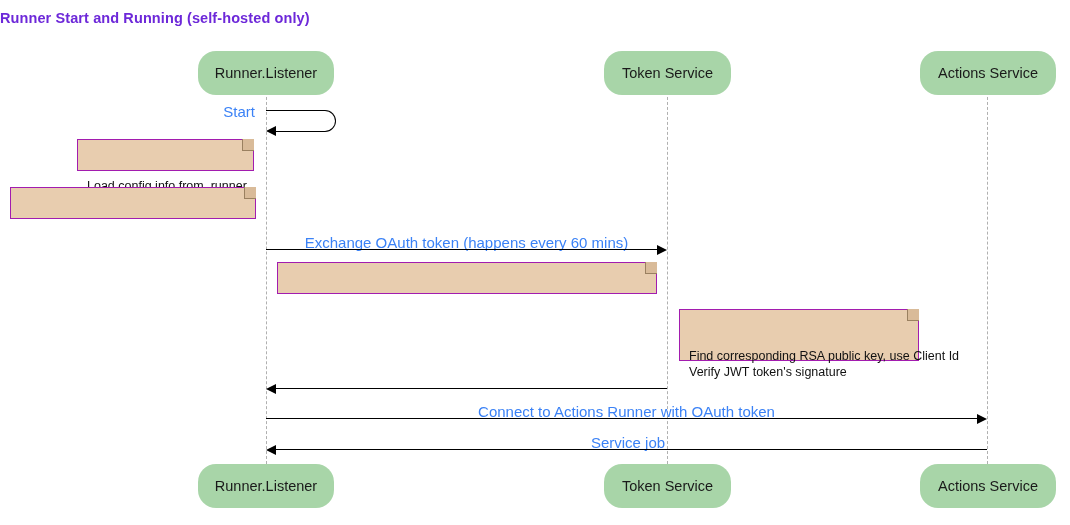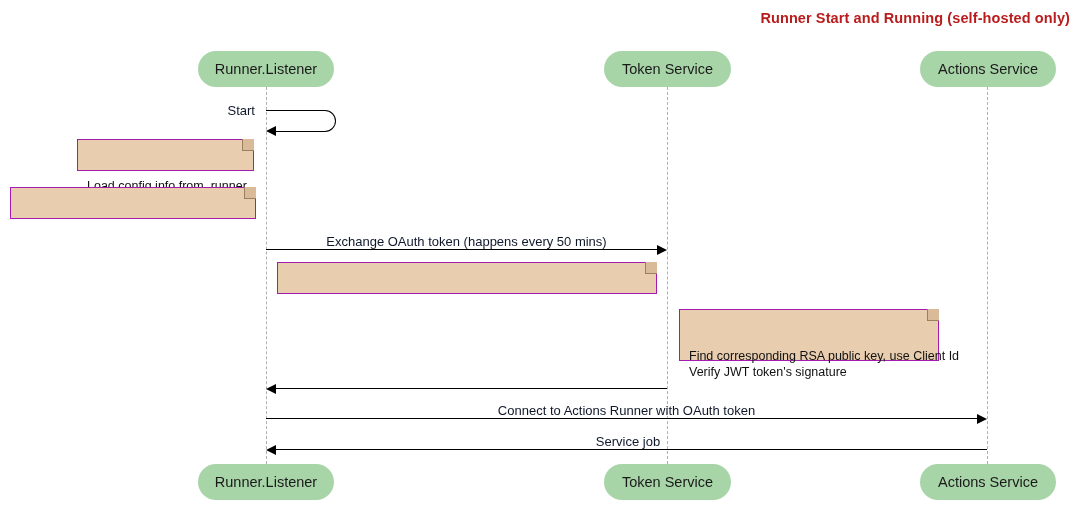--- a/index.html
+++ b/index.html
@@ -18,31 +18,31 @@
     background: #ffffff;
     overflow: hidden;
   }
 
   
   .diagram-title {
     position: absolute;
     left: 0;
     top: 10px;
     width: 1070px;
-    text-align: right;
+    text-align: left;
     font-size: 14.5px;
     font-weight: bold;
-    color: #b91c1c;
+    color: #6d28d9;
     letter-spacing: 0.1px;
   }
 
   
   .participant {
     position: absolute;
-    height: 36px;
+    height: 44px;
     border-radius: 18px;
     background: #a8d5a8;
     display: flex;
     align-items: center;
     justify-content: center;
     font-size: 14.5px;
     color: #1a1a1a;
     box-sizing: border-box;
     white-space: nowrap;
   }
@@ -95,22 +95,22 @@
   .arrow-left {
     position: absolute;
     width: 0;
     height: 0;
     border-top: 5px solid transparent;
     border-bottom: 5px solid transparent;
     border-right: 10px solid #000000;
   }
   .msg-label {
     position: absolute;
-    font-size: 13px;
-    color: #0f172a;
+    font-size: 15px;
+    color: #3b82f6;
     white-space: nowrap;
     text-align: center;
   }
 
   
   .self-loop {
     position: absolute;
   }
   .self-loop-top {
     position: absolute;
@@ -165,29 +165,29 @@
 
   <div class="note" style="left:77px; top:139px; width:177px; height:32px;">
     <span class="note-text">Load config info from .runner</span>
     <span class="fold"></span>
   </div>
 
   <div class="note" style="left:10px; top:187px; width:246px; height:32px;">
     <span class="fold"></span>
   </div>
 
-  <div class="msg-label" style="left:266px; top:234px; width:401px;">Exchange OAuth token (happens every 50 mins)</div>
+  <div class="msg-label" style="left:266px; top:234px; width:401px;">Exchange OAuth token (happens every 60 mins)</div>
   <div class="msg-line" style="left:266px; top:249px; width:391px;"></div>
   <div class="arrow-right" style="left:657px; top:244.5px;"></div>
 
   <div class="note" style="left:277px; top:262px; width:380px; height:32px;">
     <span class="fold"></span>
   </div>
 
-  <div class="note" style="left:679px; top:309px; width:260px; height:52px;">
+  <div class="note" style="left:679px; top:309px; width:240px; height:52px;">
     <span class="note-text">Find corresponding RSA public key, use Client Id
 Verify JWT token's signature</span>
     <span class="fold"></span>
   </div>
 
   <div class="msg-line" style="left:276px; top:388px; width:391px;"></div>
   <div class="arrow-left" style="left:266px; top:383.5px;"></div>
 
   <div class="msg-label" style="left:266px; top:403px; width:721px;">Connect to Actions Runner with OAuth token</div>
   <div class="msg-line" style="left:266px; top:418px; width:711px;"></div>

